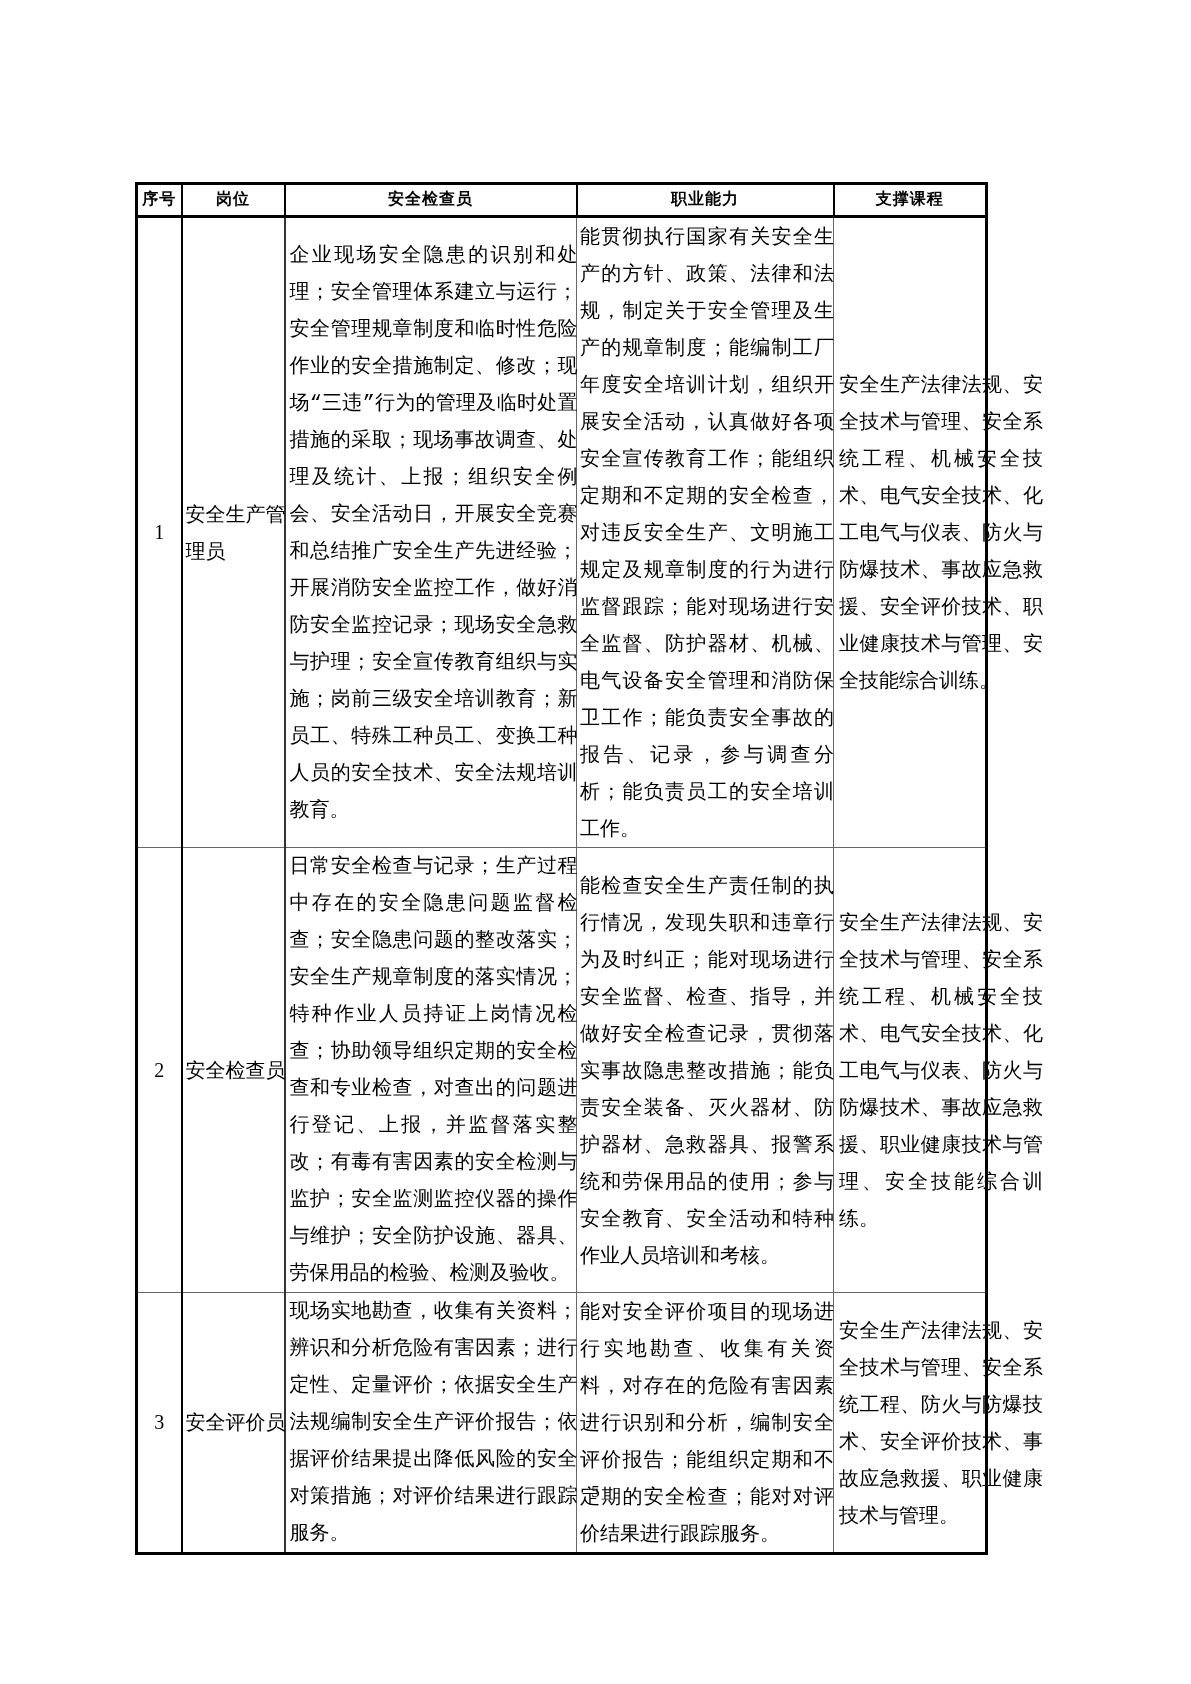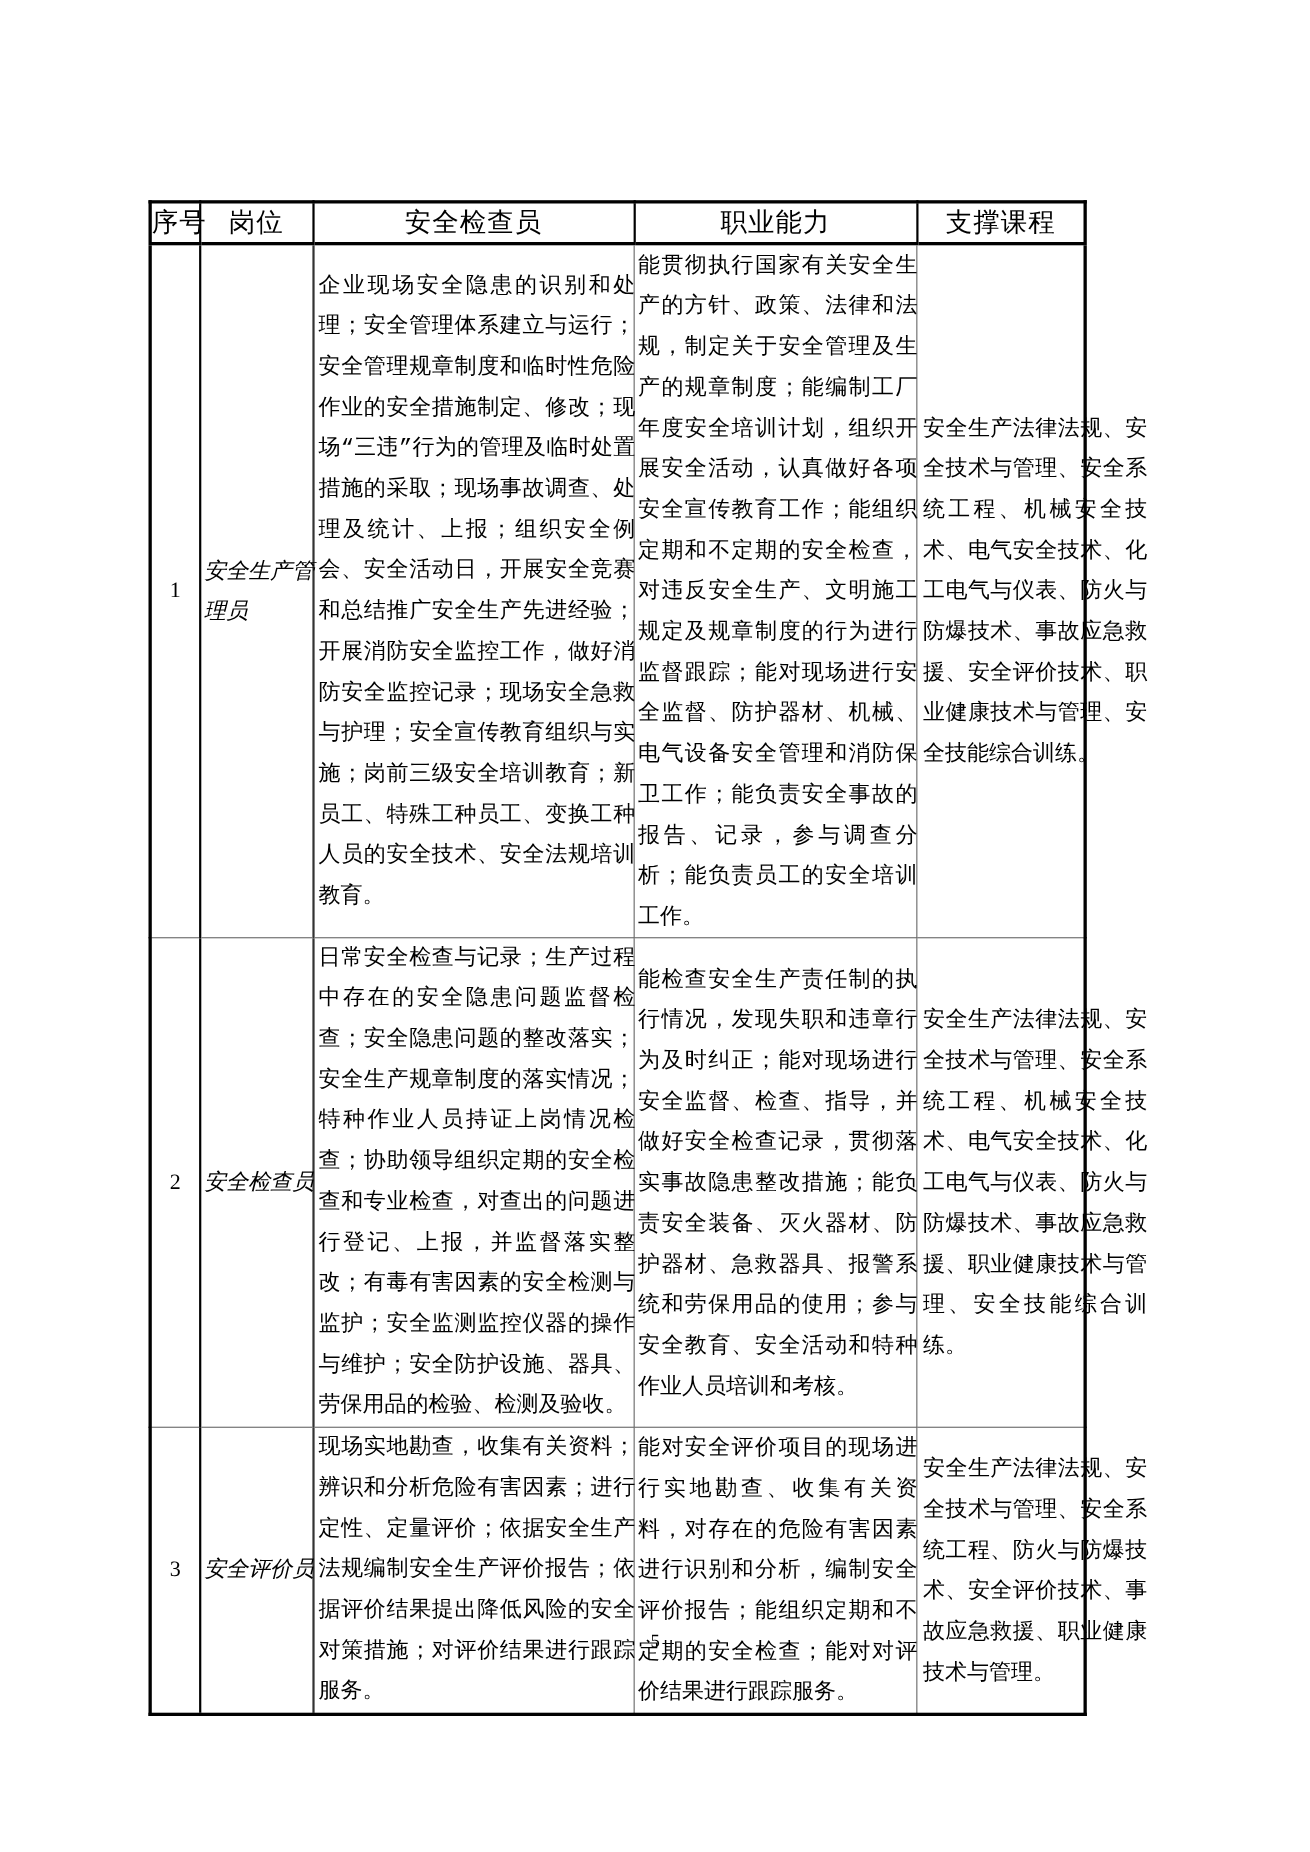--- a/index.html
+++ b/index.html
@@ -30,42 +30,42 @@
     border: 3px solid #000;
   }
   col.c1 { width: 45px; }
   col.c2 { width: 103px; }
   col.c3 { width: 292px; }
   col.c4 { width: 257px; }
   col.c5 { width: 153px; }
 
   th {
     height: 27px;
-    font-size: 24px;
-    font-weight: normal;
+    font-size: 16px;
+    font-weight: bold;
     text-align: center;
     vertical-align: middle;
     border: 2px solid #000;
     border-bottom: 3px solid #000;
     padding: 1px 0 2px 0;
     letter-spacing: 1px;
     white-space: nowrap;
     overflow: visible;
   }
   td {
     font-size: 20px;
     line-height: 37px;
     vertical-align: middle;
     border: 1px solid #666;
     padding: 0;
     overflow: visible;
   }
   
   td.c-no  { border-right: 2px solid #000; }
-  td.c-pos { border-right: 2px solid #333; font-style: italic; }
+  td.c-pos { border-right: 2px solid #333; }
 
   tr.r1 td { height: 512px; }
   tr.r2 td { height: 386px; }
   tr.r3 td { height: 207px; }
 
   td.c-no {
     text-align: center;
   }
   td.c-pos .inner {
     width: 110px;

